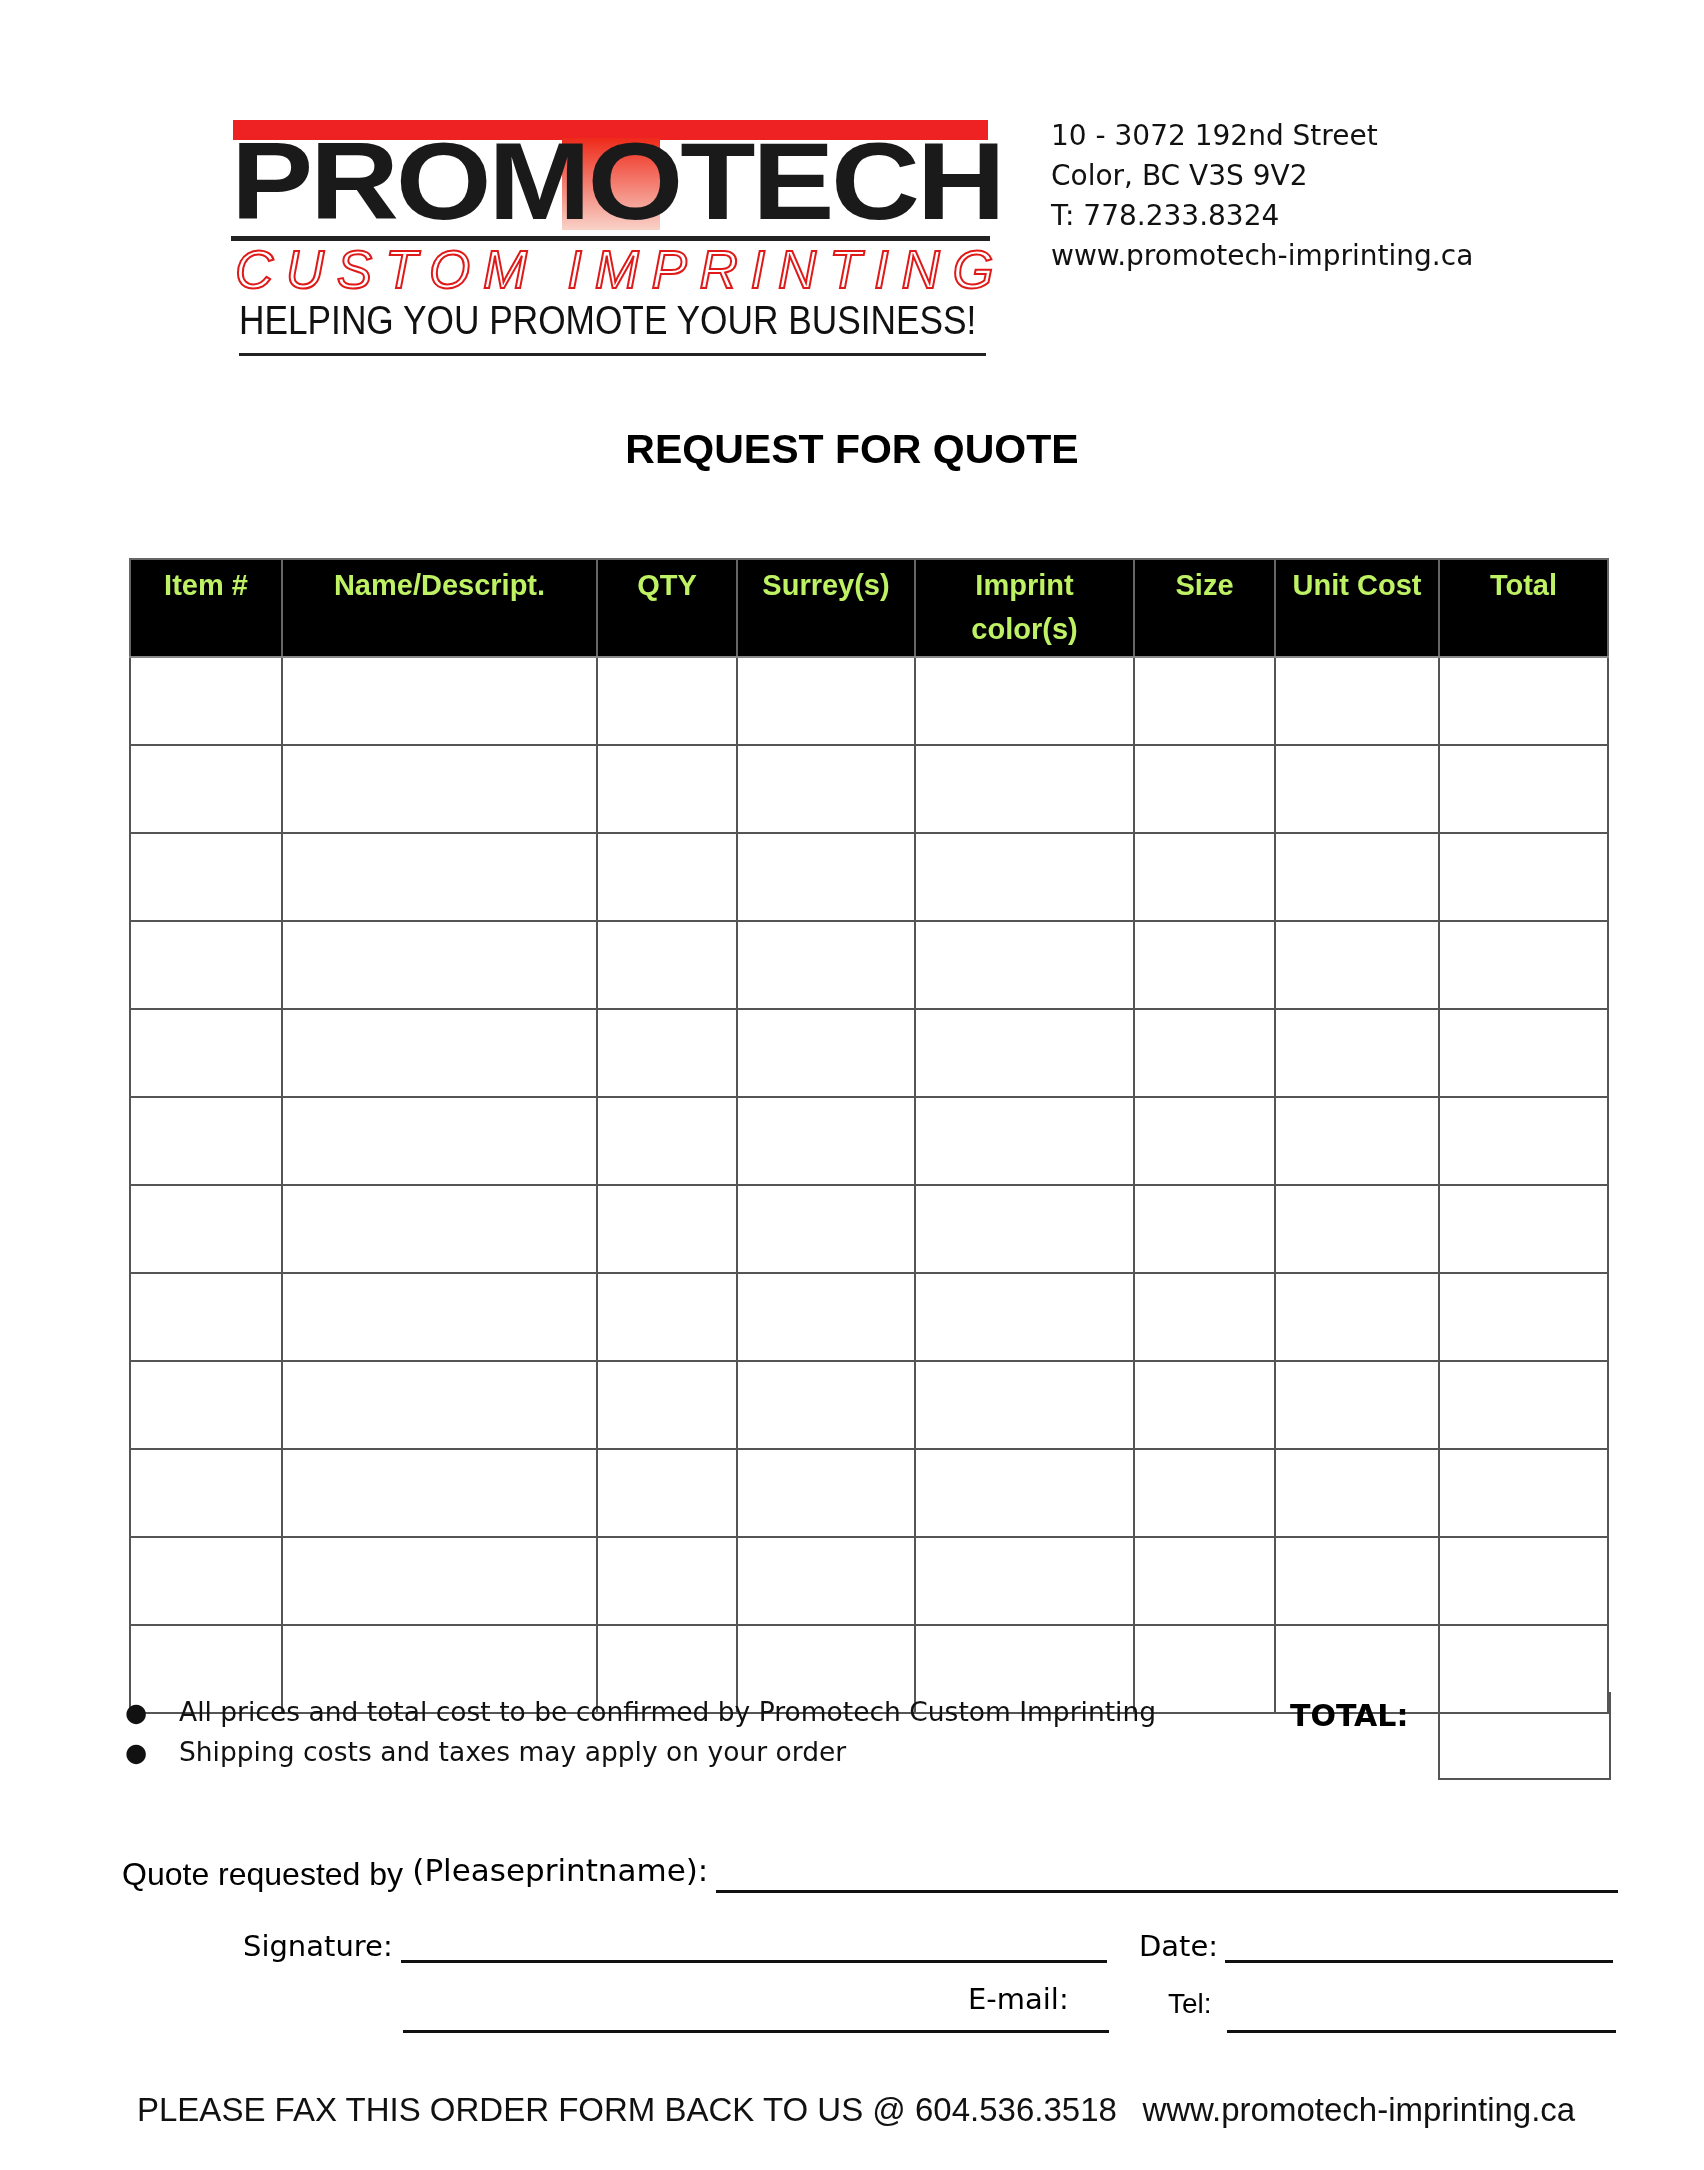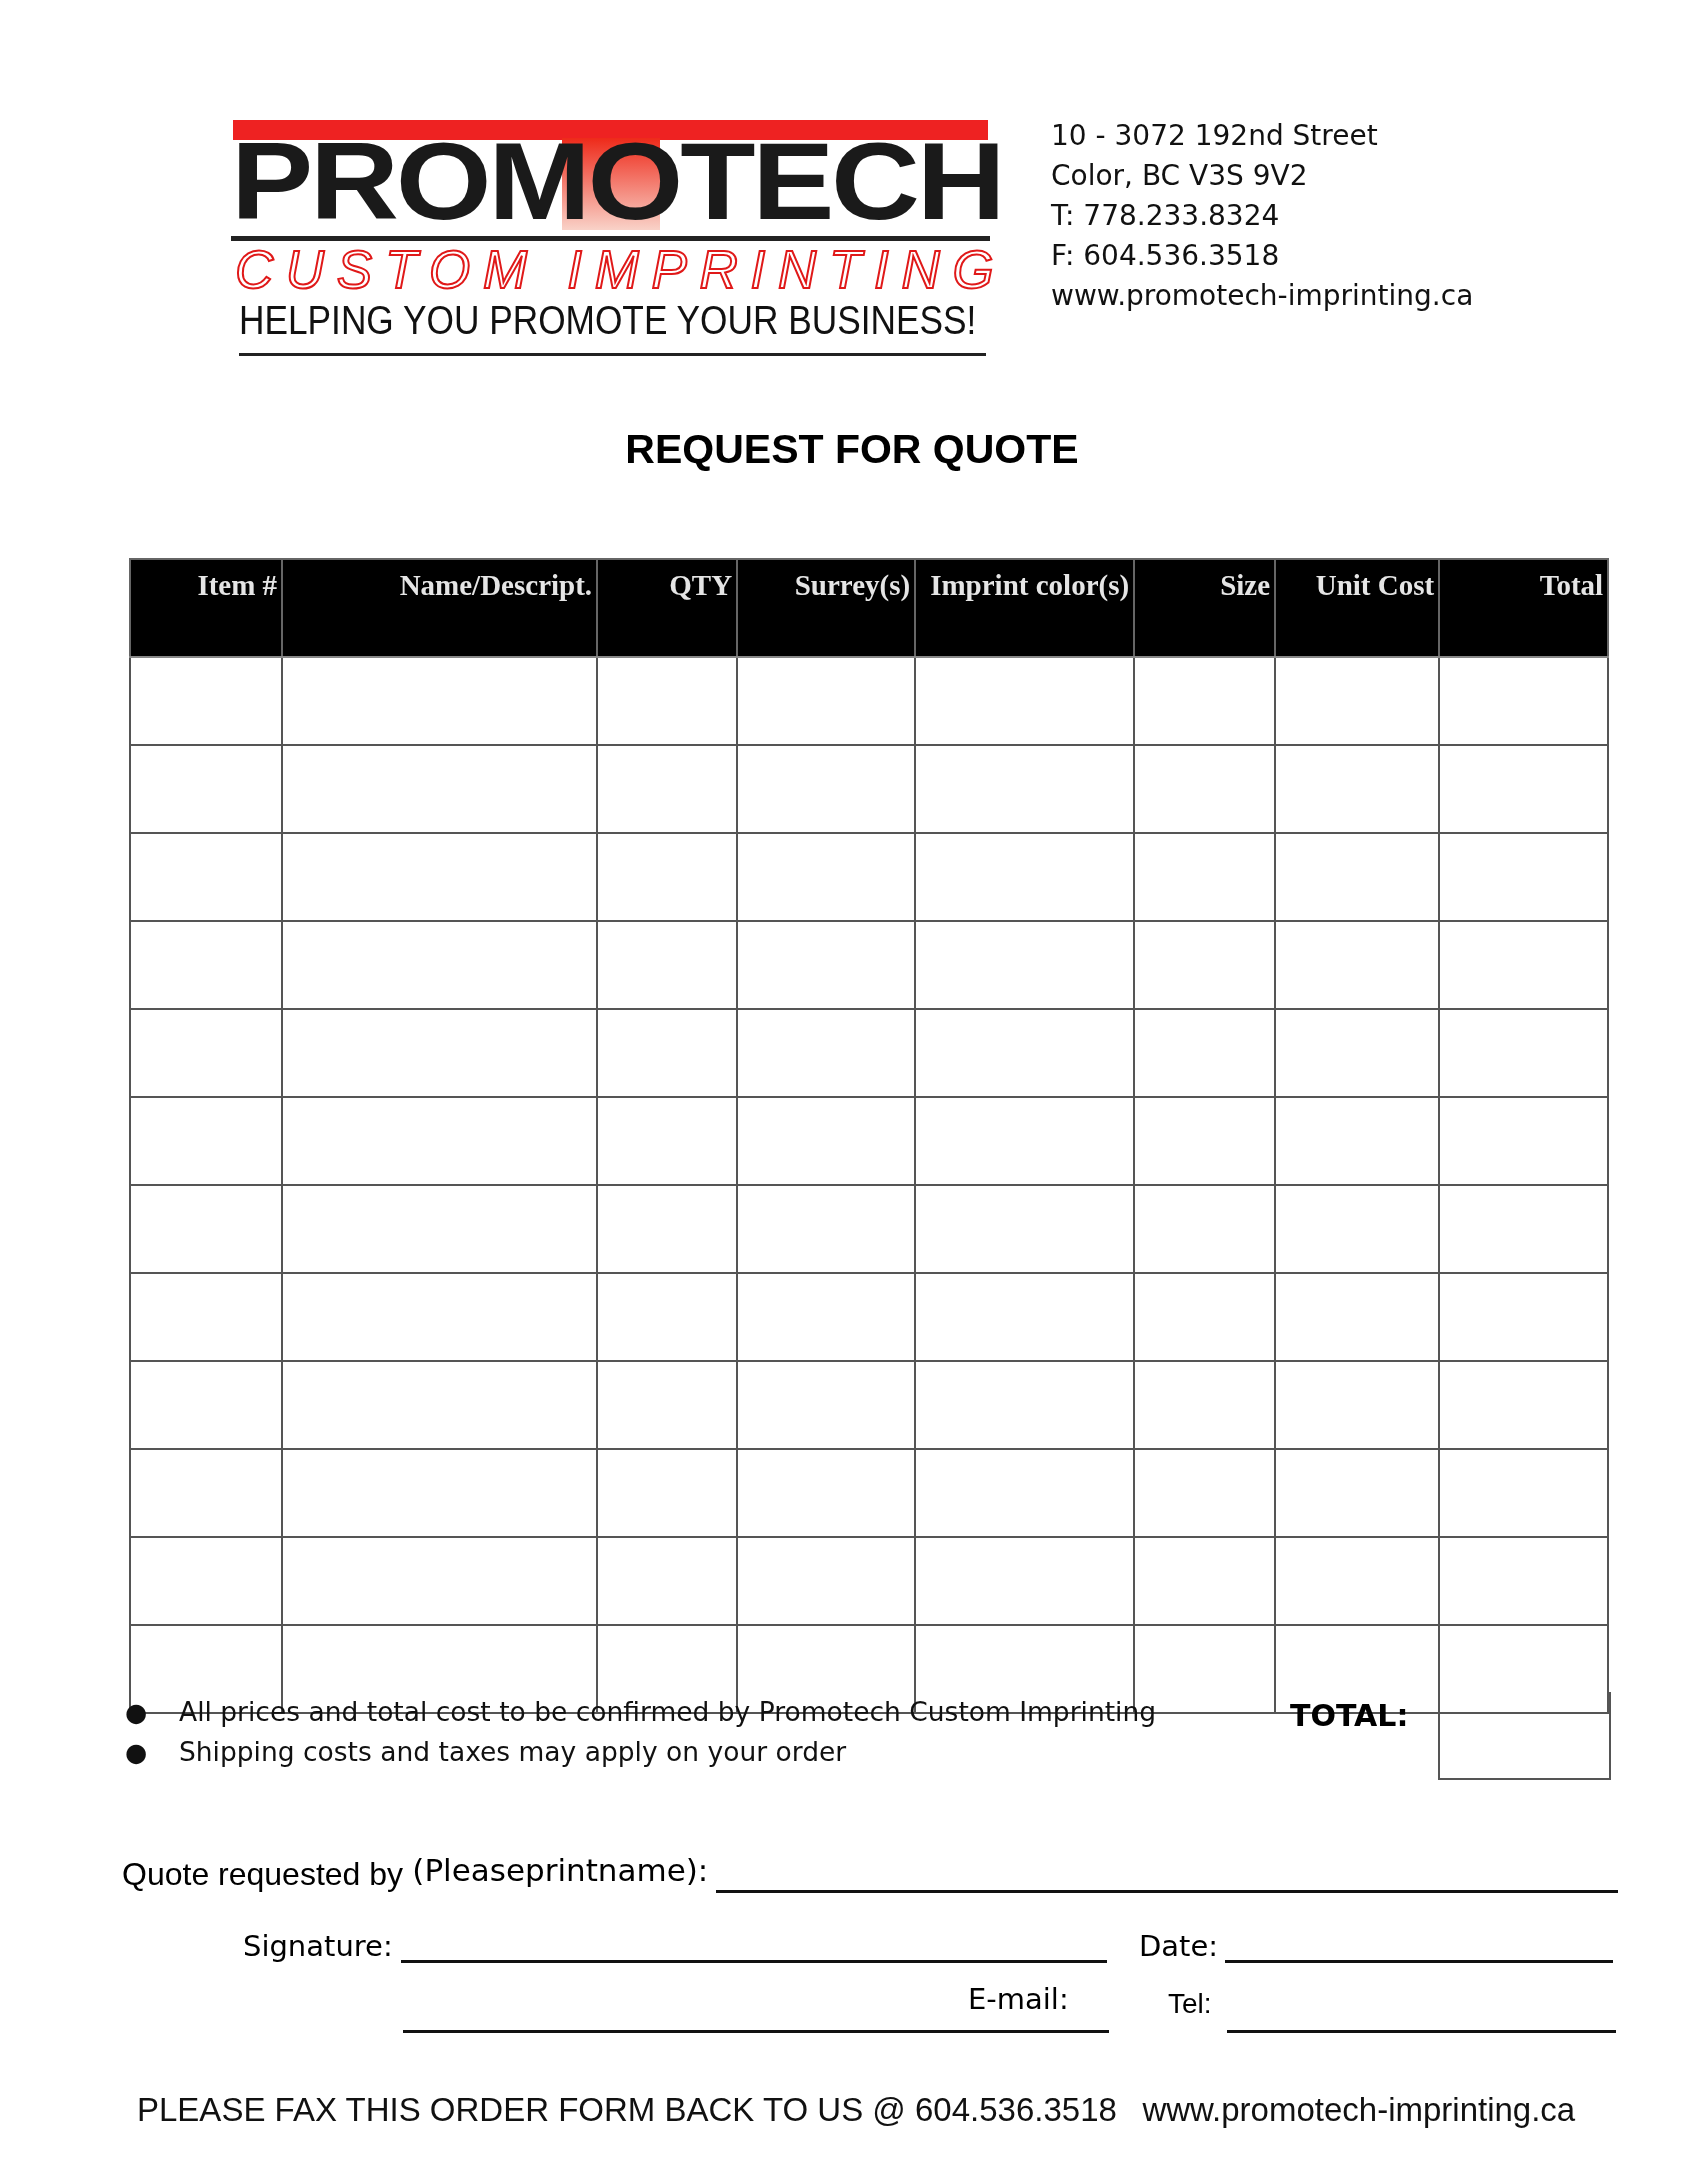--- a/index.html
+++ b/index.html
@@ -18,21 +18,21 @@
 
   
   .contact { left:1051px; top:116px; width:470px; font-family:"DejaVu Sans", sans-serif; font-size:28px; line-height:40px; color:#111; }
   .contact div { white-space:nowrap; }
 
   
   .title { left:0; width:1704px; top:420px; text-align:center; font-family:"Liberation Sans", sans-serif; font-weight:bold; font-size:41px; line-height:59px; }
 
   
   .quote-table { left:129px; top:558px; border-collapse:collapse; table-layout:fixed; }
-  .quote-table th { background:#000; color:#e5e5e5; font-family:Liberation Serif, serif; font-weight:bold; font-size:29px; line-height:44px; height:93px; vertical-align:top; padding:2.9px 3.9px 0 3.9px; border-left:2px solid #666; border-right:2px solid #666; border-top:2px solid #666; border-bottom:2.9px solid #888; text-align:right; }
+  .quote-table th { background:#000; color:#bef264; font-family:Liberation Sans, sans-serif; font-weight:bold; font-size:29px; line-height:44px; height:93px; vertical-align:top; padding:2.9px 3.9px 0 3.9px; border-left:2px solid #666; border-right:2px solid #666; border-top:2px solid #666; border-bottom:2.9px solid #888; text-align:center; }
   .quote-table td { height:86px; border:2px solid #555; padding:0; }
   .quote-table tr.data-row td { border-top:2px solid #222; }
 
   
   .notes { left:125px; top:1692px; width:1078px; font-family:"DejaVu Sans", sans-serif; font-size:26.5px; line-height:40px; color:#111; }
   .note-item { display:flex; align-items:center; height:40px; }
   .bullet { width:54px; font-size:25.5px; }
   .total-label { left:1290px; top:1696px; font-family:"DejaVu Sans", sans-serif; font-weight:bold; font-size:30px; line-height:39px; }
   .total-box { left:1438px; top:1692px; width:169px; height:86px; border:2px solid #555; border-top:none; }
 
@@ -55,21 +55,20 @@
   <div class="logo-rule1"></div>
   <div class="logo-custom">CUSTOM IMPRINTING</div>
   <div class="logo-tagline">HELPING YOU PROMOTE YOUR BUSINESS!</div>
   <div class="logo-rule2"></div>
 </div>
 
 <div class="abs contact">
   <div>10 - 3072 192nd Street</div>
   <div>Color, BC V3S 9V2</div>
   <div>T: 778.233.8324</div>
-  <div>F: 604.536.3518</div>
   <div>www.promotech-imprinting.ca</div>
 </div>
 
 <div class="abs title">REQUEST FOR QUOTE</div>
 
 <table class="abs quote-table">
   <colgroup id="colgroup">
       <col style="width: 152px;">
       <col style="width: 315px;">
       <col style="width: 140px;">

